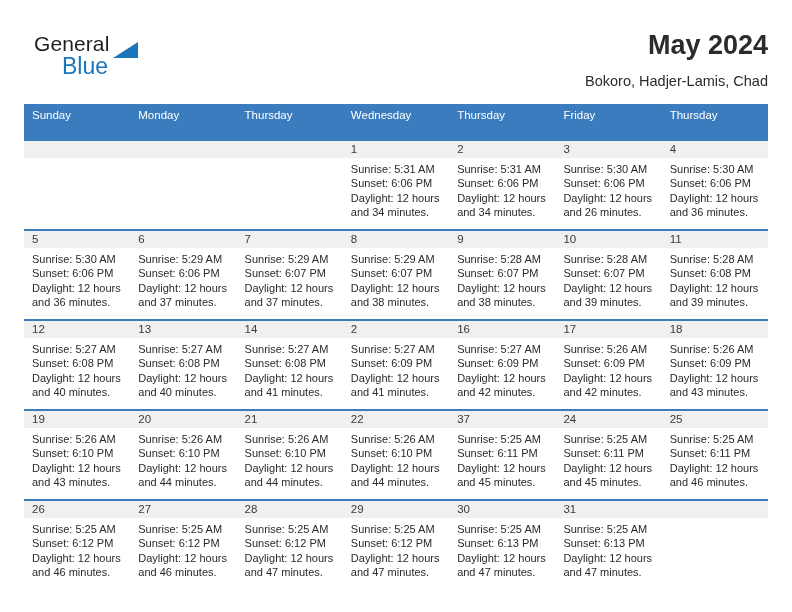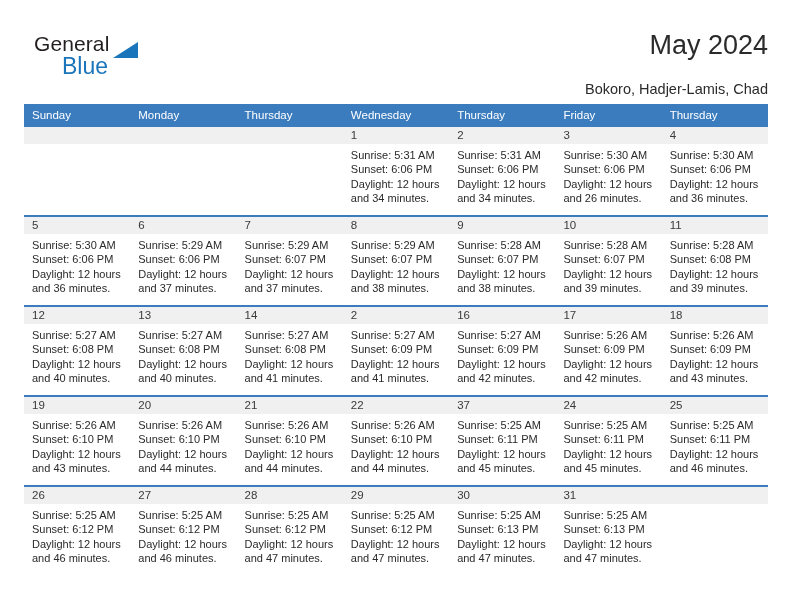--- a/index.html
+++ b/index.html
@@ -67,46 +67,46 @@
     position: absolute;
     right: 0;
     top: 0;
     text-align: right;
   }
   .cal-title {
     font-size: 27px;
     color: #2b2b2b;
     line-height: 34px;
     white-space: nowrap;
-    font-weight: normal;
+    font-weight: bold;
   }
   .cal-subtitle {
     font-size: 14.5px;
     color: #2b2b2b;
     line-height: 22px;
-    margin-top: 16px;
+    margin-top: 8px;
     white-space: nowrap;
   }
 
   
   .calendar {
     position: absolute;
     left: 24px;
     top: 104px;
     width: 744px;
     border-collapse: collapse;
     table-layout: fixed;
   }
   .dow-row th {
     background: #3b7cbe;
     color: #ffffff;
     font-size: 11.5px;
     font-weight: normal;
     text-align: left;
-    padding: 5px 0 6px 8px;
+    padding: 5px 0 20px 8px;
     height: 12px;
     border: none;
   }
 
   .week-row > td {
     vertical-align: top;
     padding: 0;
     border-top: 2px solid #3b7cbe;
     height: 88px;
   }

